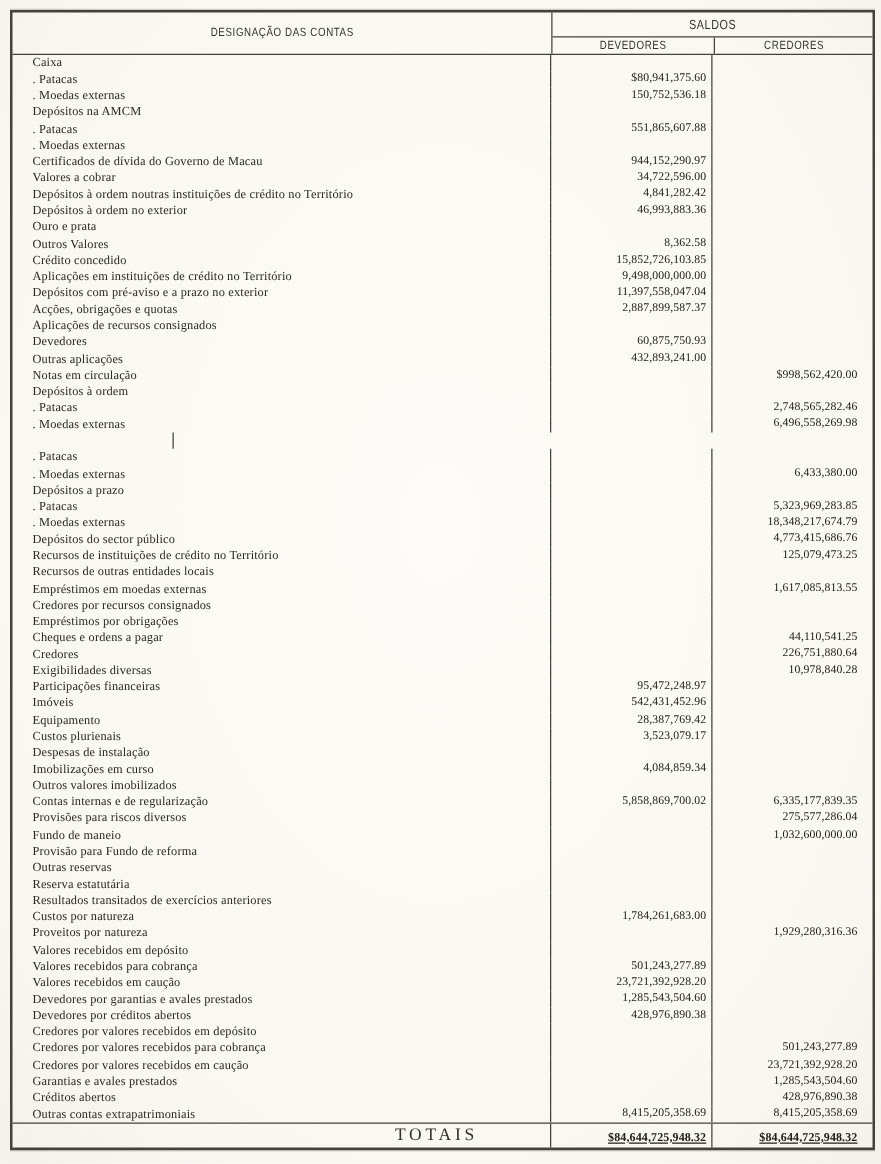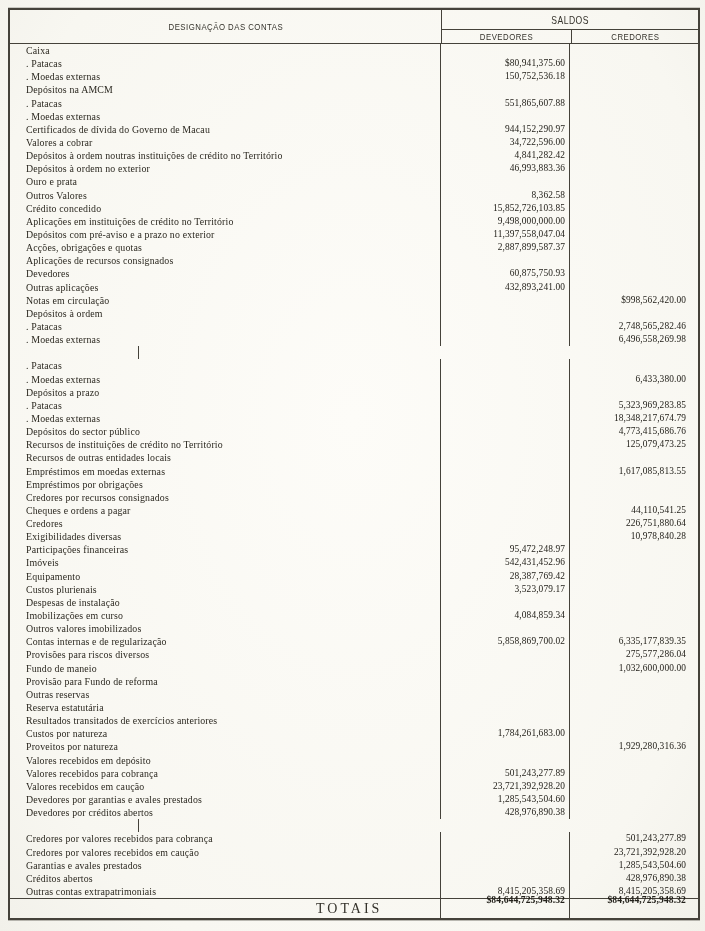--- a/index.html
+++ b/index.html
@@ -55,21 +55,21 @@
     white-space:nowrap;color:#23211b;
   }
   
   .totals{flex:none;height:19px;border-top:1px solid #45423a;display:flex;}
   .t-label{
     display:flex;align-items:center;
     font-size:14px;letter-spacing:3px;padding-left:306px;color:#34322b;
   }
   .t-val{
     display:flex;align-items:flex-end;justify-content:flex-end;
-    padding-bottom:12px;font-size:9.6px;font-weight:bold;color:#23211b;
+    padding-bottom:1px;font-size:9.6px;font-weight:bold;color:#23211b;text-decoration:underline;
   }
 </style>
 </head>
 <body>
 
 <div class="page">
   <div class="table">
 
     <div class="header">
       <div class="h-col1">
@@ -249,26 +249,26 @@
           <div class="r-label">Recursos de outras entidades locais</div>
           <div class="r-dev"></div>
           <div class="r-cred"></div>
         </div>
         <div class="row">
           <div class="r-label">Empréstimos em moedas externas</div>
           <div class="r-dev"></div>
           <div class="r-cred">1,617,085,813.55</div>
         </div>
         <div class="row">
+          <div class="r-label">Credores por recursos consignados</div>
+          <div class="r-dev"></div>
+          <div class="r-cred"></div>
+        </div>
+        <div class="row">
           <div class="r-label">Empréstimos por obrigações</div>
-          <div class="r-dev"></div>
-          <div class="r-cred"></div>
-        </div>
-        <div class="row">
-          <div class="r-label">Credores por recursos consignados</div>
           <div class="r-dev"></div>
           <div class="r-cred"></div>
         </div>
         <div class="row">
           <div class="r-label">Cheques e ordens a pagar</div>
           <div class="r-dev"></div>
           <div class="r-cred">44,110,541.25</div>
         </div>
         <div class="row">
           <div class="r-label">Credores</div>
@@ -379,20 +379,21 @@
           <div class="r-label">Devedores por garantias e avales prestados</div>
           <div class="r-dev">1,285,543,504.60</div>
           <div class="r-cred"></div>
         </div>
         <div class="row">
           <div class="r-label">Devedores por créditos abertos</div>
           <div class="r-dev">428,976,890.38</div>
           <div class="r-cred"></div>
         </div>
         <div class="row">
+          <div class="r-label">Credores por valores recebidos em depósito</div>
           <div class="r-dev"></div>
           <div class="r-cred"></div>
         </div>
         <div class="row">
           <div class="r-label">Credores por valores recebidos para cobrança</div>
           <div class="r-dev"></div>
           <div class="r-cred">501,243,277.89</div>
         </div>
         <div class="row">
           <div class="r-label">Credores por valores recebidos em caução</div>

